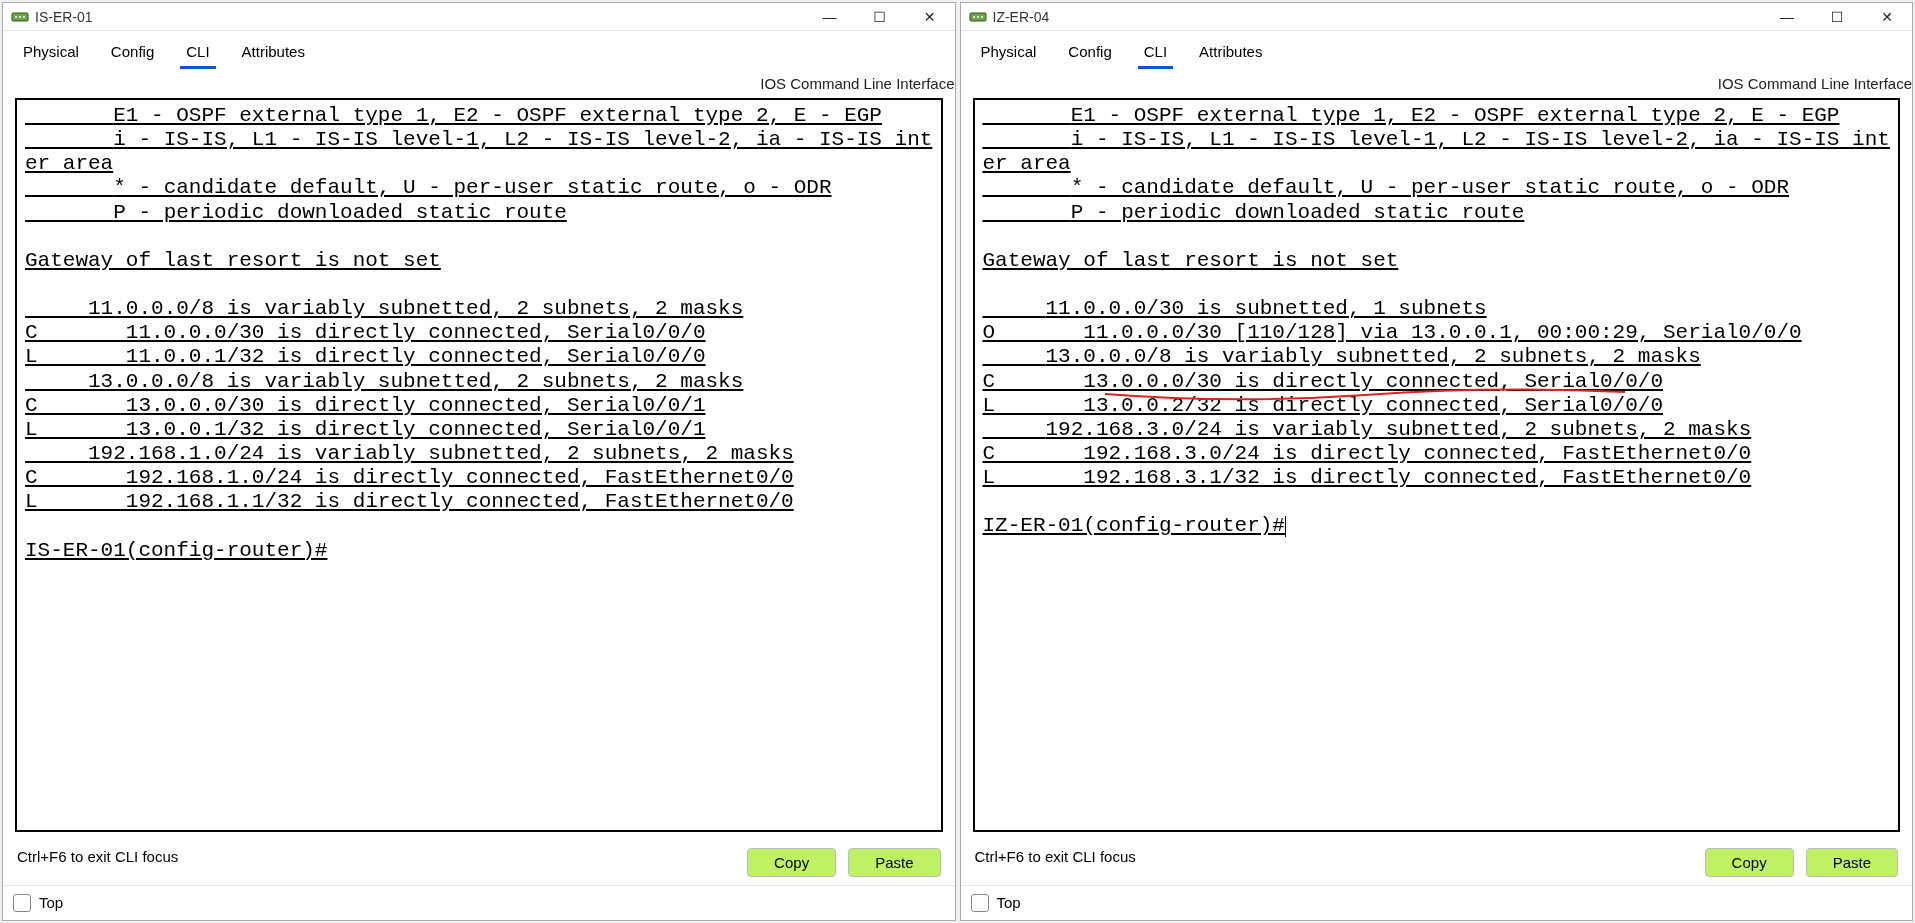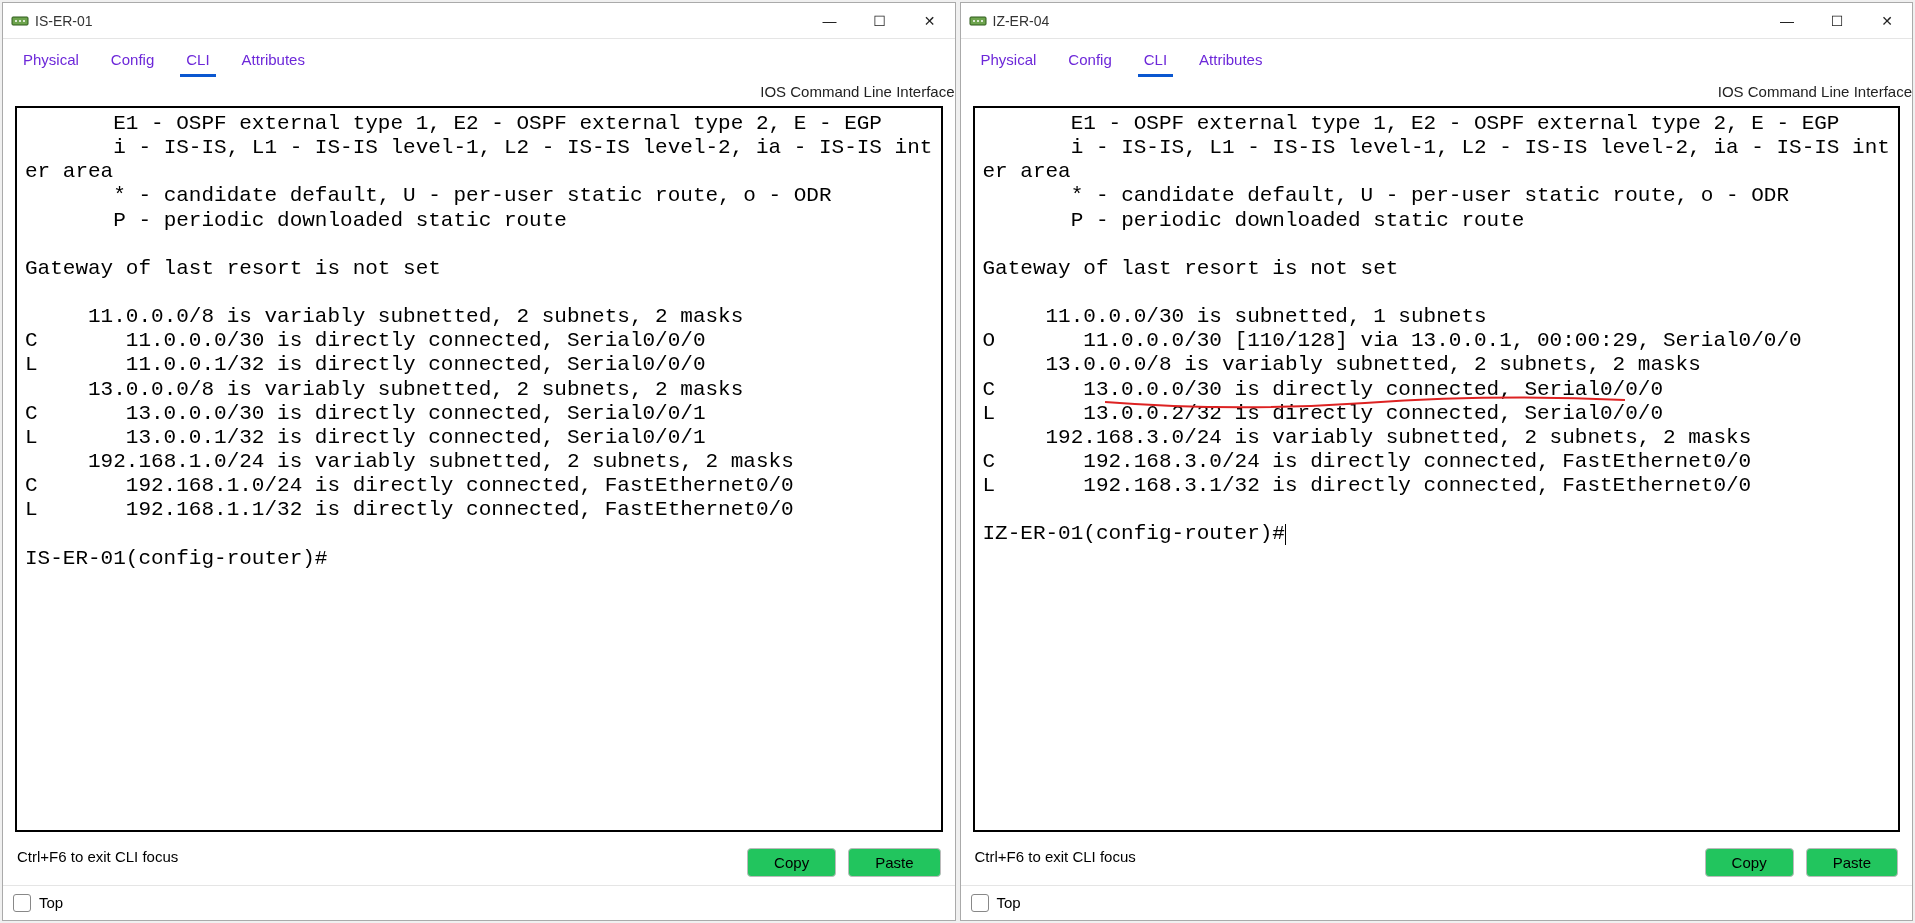--- a/index.html
+++ b/index.html
@@ -14,21 +14,21 @@
   .window {
     background: #ffffff;
     border: 1px solid #aaa;
     display: flex;
     flex-direction: column;
     flex: 1;
     margin: 2px;
     position: relative;
   }
   .titlebar {
-    height: 36px;
+    height: 28px;
     display: flex;
     align-items: center;
     padding: 0 0 0 8px;
     background: #fff;
     border-bottom: 1px solid #e5e5e5;
   }
   .title-icon {
     width: 18px; height: 18px; margin-right: 6px;
     display: inline-flex; align-items: center; justify-content: center;
   }
@@ -40,38 +40,39 @@
   }
   .tabbar {
     display: flex;
     gap: 20px;
     padding: 8px 14px 0 14px;
     font-size: 15px;
   }
   .tab {
     padding: 4px 6px 6px 6px;
     cursor: pointer;
-    color: #6d28d9;
+    color: #000000;
   }
   .tab.active {
     border-bottom: 3px solid #0b57d0;
     font-weight: 500;
   }
   .panel-header {
     text-align: right;
     font-size: 15px;
     padding: 6px 0;
     color: #222;
   }
   .cli-area-wrap {
     flex: 1;
     padding: 0 12px 8px 12px;
     display: flex;
     flex-direction: column;
     overflow: hidden;
+    text-decoration: underline;
   }
   .cli-area {
     flex: 1;
     border: 2px solid #000;
     background: #fff;
     font-family: "Courier New", monospace;
     font-size: 21px;
     line-height: 1.15;
     padding: 4px 8px;
     white-space: pre-wrap;
@@ -86,21 +87,21 @@
   .hint-row {
     display: flex;
     align-items: flex-start;
     padding: 8px 14px;
     font-size: 15px;
     gap: 12px;
   }
   .hint-row .spacer { flex: 1; }
   .btn {
     border: 1px solid #bbb;
-    background: #22c55e;
+    background: #bef264;
     border-radius: 4px;
     padding: 5px 26px;
     font-size: 15px;
     cursor: pointer;
   }
   .bottom-row {
     display: flex;
     align-items: flex-start;
     padding: 8px 10px;
     gap: 8px;

